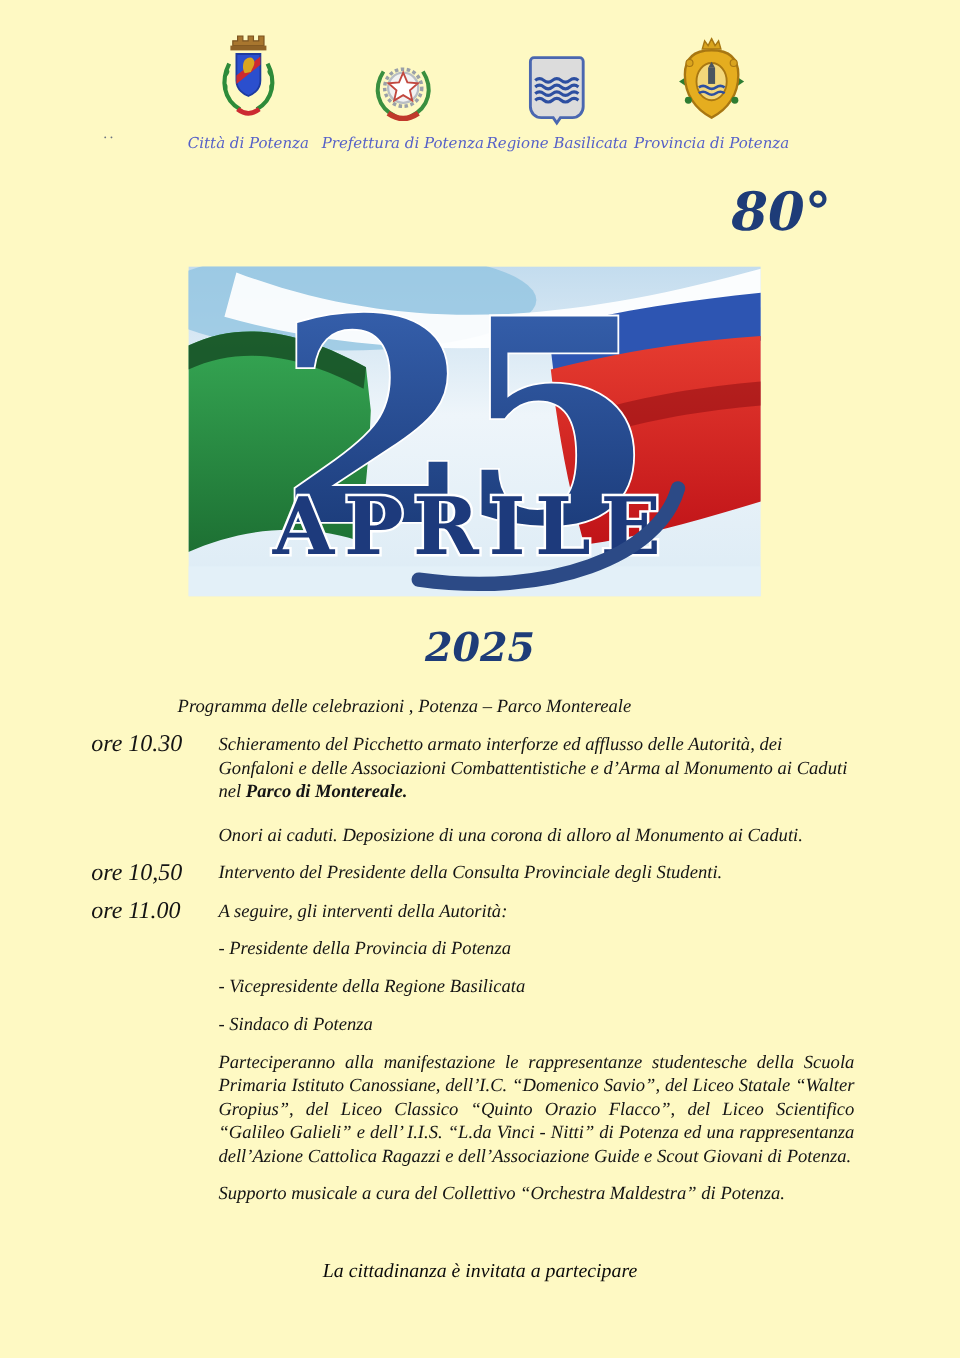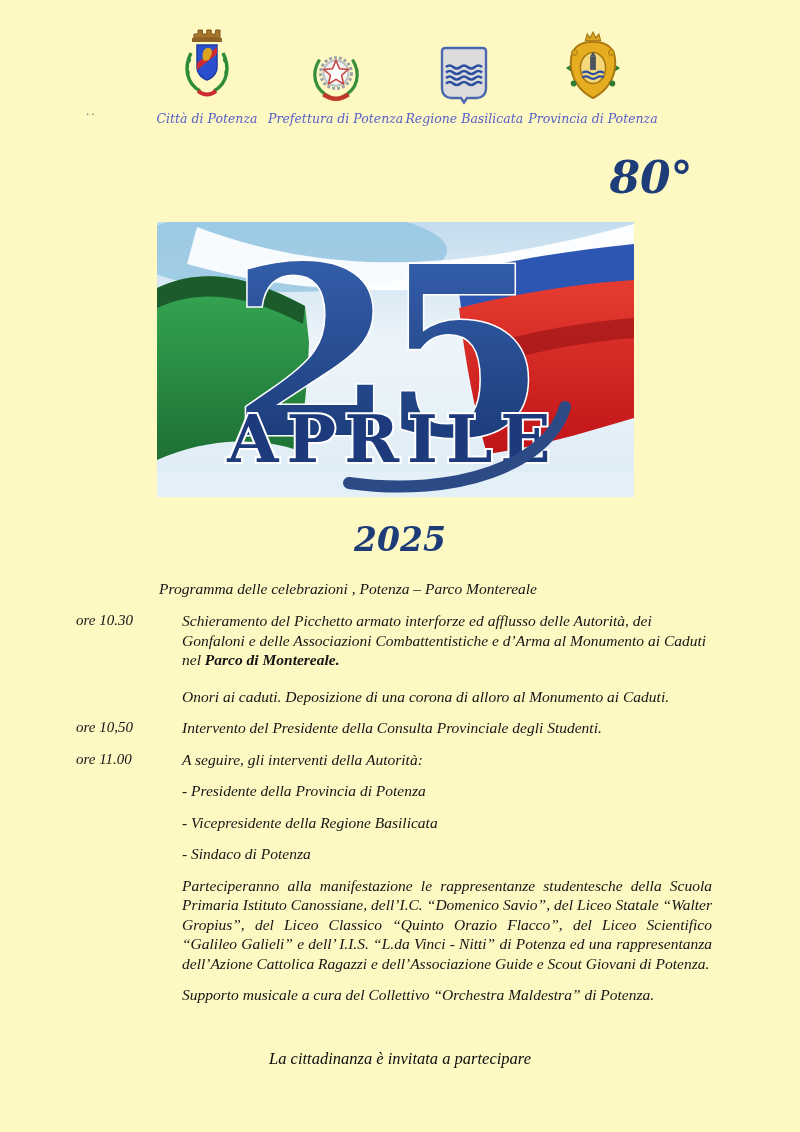--- a/index.html
+++ b/index.html
@@ -18,28 +18,28 @@
                font-family:"DejaVu Serif", serif;font-style:italic;font-weight:bold;
                font-size:44px;color:#1e3c78;}
 
   
   .banner{position:absolute;left:157px;top:222px;width:477px;height:275px;}
 
   .year{position:absolute;top:520px;left:0;width:800px;text-align:center;
         font-family:"DejaVu Serif", serif;font-style:italic;font-weight:bold;
         font-size:33px;color:#1e3c78;}
 
-  .prog-title{position:absolute;top:580px;left:16px;width:664px;text-align:center;
+  .prog-title{position:absolute;top:580px;left:5px;width:664px;text-align:center;
               font-style:italic;font-size:15.5px;color:#141414;}
 
   
   .schedule{position:absolute;top:611px;left:76px;width:636px;}
   .srow{display:flex;margin-bottom:12px;}
   .srow.gap-lg{margin-bottom:17px;}
-  .stime{width:106px;flex:0 0 106px;font-style:italic;font-size:15px;line-height:19.5px;color:#141414;}
+  .stime{width:106px;flex:0 0 106px;font-style:italic;font-size:20px;line-height:19.5px;color:#141414;}
   .stext{flex:1;font-style:italic;font-size:15.5px;line-height:19.5px;color:#141414;}
   .stext b{font-weight:bold;}
   .justify{text-align:justify;}
 
   .closing{position:absolute;top:1049px;left:0;width:800px;text-align:center;
            font-style:italic;font-weight:normal;font-size:16.5px;color:#0a0a0a;}
 </style>
 </head>
 <body>
 

